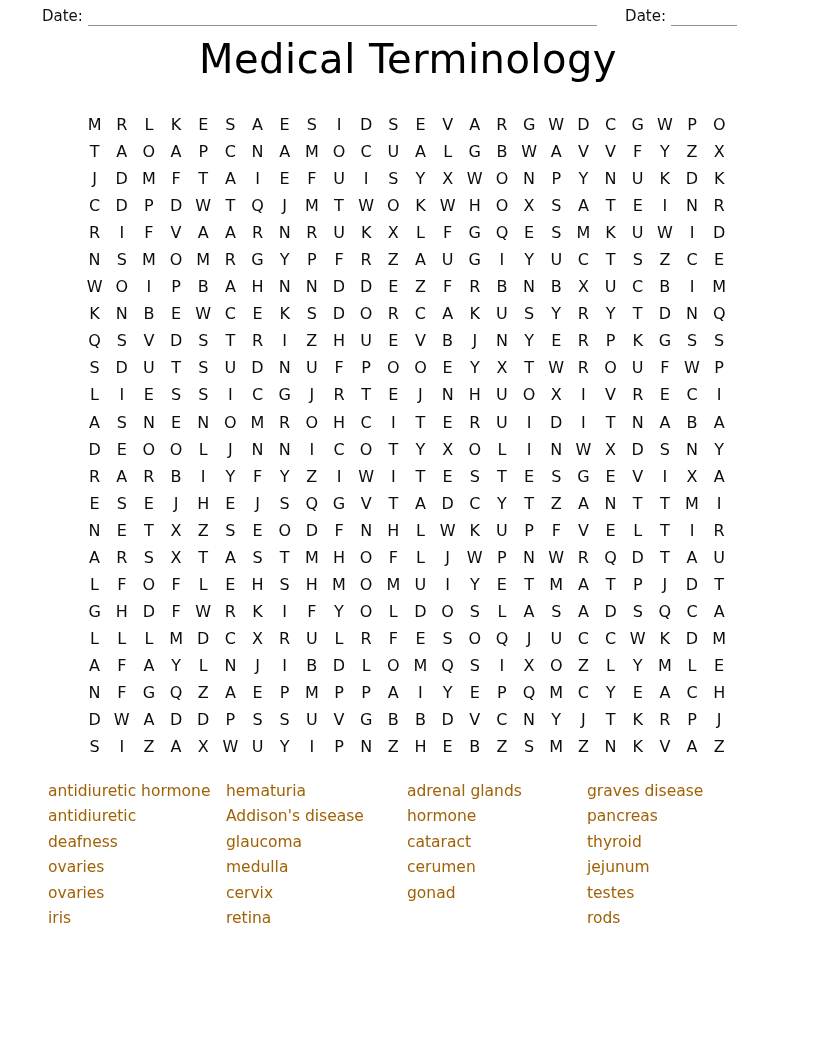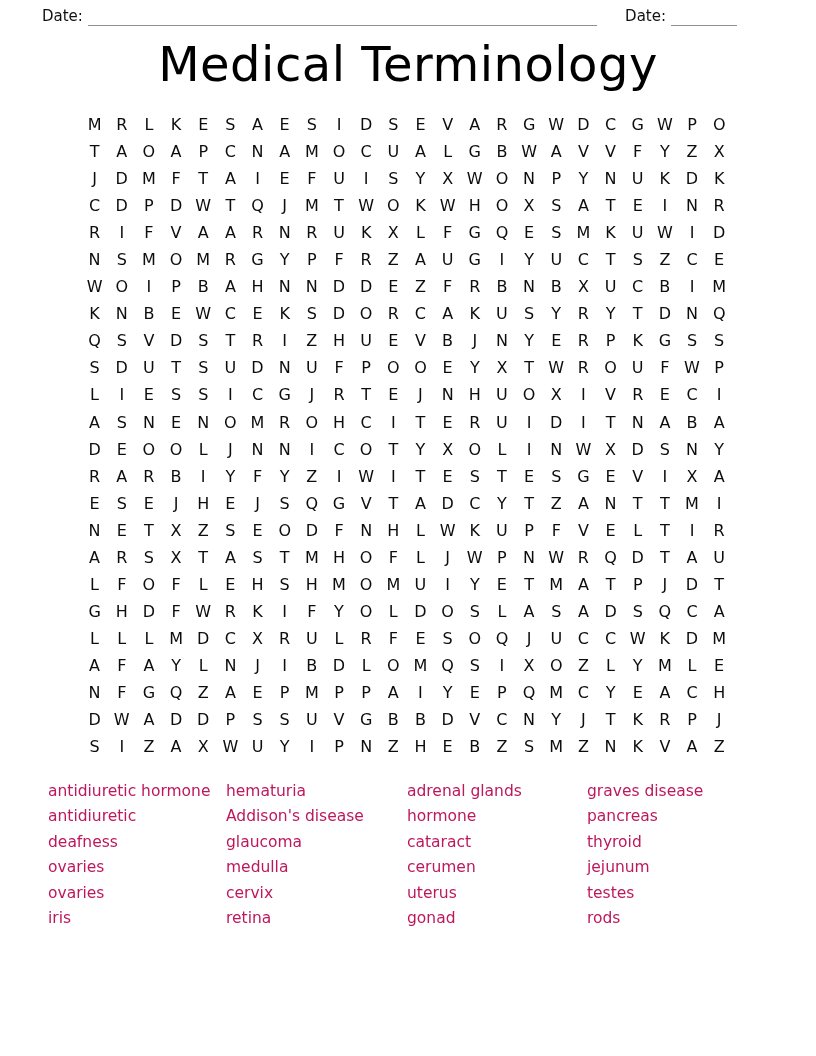--- a/index.html
+++ b/index.html
@@ -32,21 +32,21 @@
   .name-line { flex: 1 1 auto; margin-left: 5px; margin-right: 28px; }
   .date-line { width: 66px; margin-left: 5px; }
 
   
   .title {
     position: absolute;
     top: 36px;
     left: 0;
     width: 816px;
     text-align: center;
-    font-size: 48px;
+    font-size: 40px;
     font-weight: 400;
     letter-spacing: 0.5px;
     color: #000000;
   }
 
   
   .ws-grid {
     position: absolute;
     left: 81px;
     top: 111px;
@@ -71,21 +71,21 @@
     align-items: flex-start;
   }
   .word-col { display: block; }
   .word-col:nth-child(1) { width: 178px; }
   .word-col:nth-child(2) { width: 181px; }
   .word-col:nth-child(3) { width: 180px; }
   .word-col:nth-child(4) { width: auto; }
   .word-item {
     font-size: 15.5px;
     line-height: 25.4px;
-    color: #be185d;
+    color: #a16207;
     white-space: nowrap;
   }
 </style>
 </head>
 <body>
 
 <div class="header">
   <span class="hdr-label">Date:</span>
   <span class="write-line name-line"></span>
   <span class="hdr-label">Date:</span>
@@ -688,21 +688,20 @@
       <div class="word-item">glaucoma</div>
       <div class="word-item">medulla</div>
       <div class="word-item">cervix</div>
       <div class="word-item">retina</div>
     </div>
     <div class="word-col">
       <div class="word-item">adrenal glands</div>
       <div class="word-item">hormone</div>
       <div class="word-item">cataract</div>
       <div class="word-item">cerumen</div>
-      <div class="word-item">uterus</div>
       <div class="word-item">gonad</div>
     </div>
     <div class="word-col">
       <div class="word-item">graves disease</div>
       <div class="word-item">pancreas</div>
       <div class="word-item">thyroid</div>
       <div class="word-item">jejunum</div>
       <div class="word-item">testes</div>
       <div class="word-item">rods</div>
     </div>

